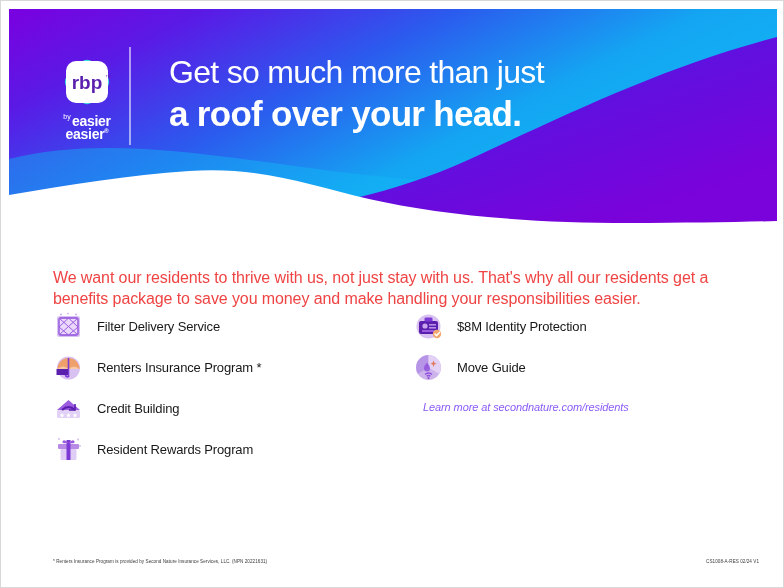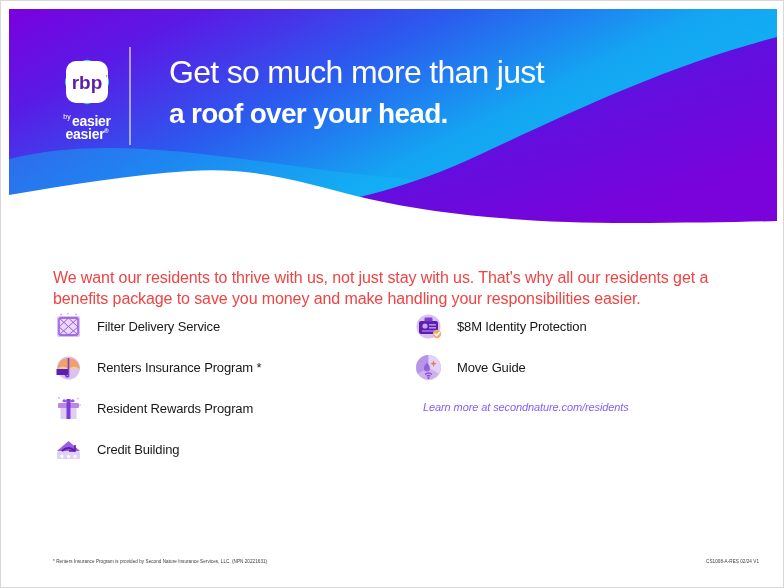--- a/index.html
+++ b/index.html
@@ -109,21 +109,21 @@
     margin-left: 24px;
   }
   .headline .l1 {
     font-size: 32px;
     font-weight: 400;
     letter-spacing: -0.7px;
     line-height: 42px;
     white-space: nowrap;
   }
   .headline .l2 {
-    font-size: 28px;
+    font-size: 35px;
     font-weight: 700;
     letter-spacing: -0.7px;
     line-height: 42px;
     white-space: nowrap;
   }
 
   
   .intro {
     position: absolute;
     left: 52px;
@@ -291,50 +291,50 @@
             <path d="M15.5 25 q-3 0 -3 -2.5" stroke="#7c3bd4" stroke-width="1.6" fill="none"></path>
             <path d="M3.5 17 L15 17 L15 23 L3.5 23 Z" fill="#5b1fae"></path>
           </svg>
         </span>
         <span class="blabel">Renters Insurance Program *</span>
       </div>
 
       <div class="brow">
         <span class="bicon">
           <svg width="31" height="31" viewBox="0 0 31 31">
-            <rect x="5" y="10" width="21" height="5" rx="1" fill="#b88ae6"></rect>
-            <rect x="7.5" y="15" width="16" height="11" rx="1" fill="#e0cdf6"></rect>
-            <rect x="13.5" y="6" width="4" height="20" fill="#7c3bd4"></rect>
-            <path d="M15.5 9 q-4.5 -4.5 -6 -1.5 q-1 2.5 6 1.5 Z" fill="#9b5ce0"></path>
-            <path d="M15.5 9 q4.5 -4.5 6 -1.5 q1 2.5 -6 1.5 Z" fill="#9b5ce0"></path>
-            <circle cx="6" cy="5" r="1" fill="#d5bcf0"></circle>
-            <circle cx="25" cy="5.5" r="1" fill="#d5bcf0"></circle>
-            <circle cx="27" cy="12" r=".9" fill="#d5bcf0"></circle>
-          </svg>
-        </span>
-        <span class="blabel">Resident Rewards Program</span>
-      </div>
-
-      <div class="brow">
-        <span class="bicon">
-          <svg width="31" height="31" viewBox="0 0 31 31">
             <rect x="4" y="17" width="23" height="8" rx="1.5" fill="#e2d1f7"></rect>
             <path d="M4 17 L15.5 7 L27 17 Z" fill="#9b5ce0"></path>
             <path d="M9 17 q6.5 -6 13 0" stroke="#5b1fae" stroke-width="2" fill="none"></path>
             <path d="M22 11 L22 17 L16 17" stroke="#5b1fae" stroke-width="1.6" fill="none"></path>
             <g fill="#ffffff">
               <path d="M9 20 l.7 1.5 1.6.2 -1.2 1.1 .3 1.6 -1.4-.8 -1.4.8 .3-1.6 -1.2-1.1 1.6-.2z"></path>
               <path d="M15.5 20 l.7 1.5 1.6.2 -1.2 1.1 .3 1.6 -1.4-.8 -1.4.8 .3-1.6 -1.2-1.1 1.6-.2z"></path>
               <path d="M22 20 l.7 1.5 1.6.2 -1.2 1.1 .3 1.6 -1.4-.8 -1.4.8 .3-1.6 -1.2-1.1 1.6-.2z"></path>
             </g>
           </svg>
         </span>
         <span class="blabel">Credit Building</span>
       </div>
 
+      <div class="brow">
+        <span class="bicon">
+          <svg width="31" height="31" viewBox="0 0 31 31">
+            <rect x="5" y="10" width="21" height="5" rx="1" fill="#b88ae6"></rect>
+            <rect x="7.5" y="15" width="16" height="11" rx="1" fill="#e0cdf6"></rect>
+            <rect x="13.5" y="6" width="4" height="20" fill="#7c3bd4"></rect>
+            <path d="M15.5 9 q-4.5 -4.5 -6 -1.5 q-1 2.5 6 1.5 Z" fill="#9b5ce0"></path>
+            <path d="M15.5 9 q4.5 -4.5 6 -1.5 q1 2.5 -6 1.5 Z" fill="#9b5ce0"></path>
+            <circle cx="6" cy="5" r="1" fill="#d5bcf0"></circle>
+            <circle cx="25" cy="5.5" r="1" fill="#d5bcf0"></circle>
+            <circle cx="27" cy="12" r=".9" fill="#d5bcf0"></circle>
+          </svg>
+        </span>
+        <span class="blabel">Resident Rewards Program</span>
+      </div>
+
     </div>
 
     <div class="bcol right">
 
       <div class="brow">
         <span class="bicon">
           <svg width="31" height="31" viewBox="0 0 31 31">
             <circle cx="15.5" cy="15.5" r="12" fill="#d9c2f2"></circle>
             <rect x="6" y="10" width="19" height="13" rx="2" fill="#5b1fae"></rect>
             <rect x="11.5" y="6.5" width="8" height="4" rx="1.2" fill="#7c3bd4"></rect>

